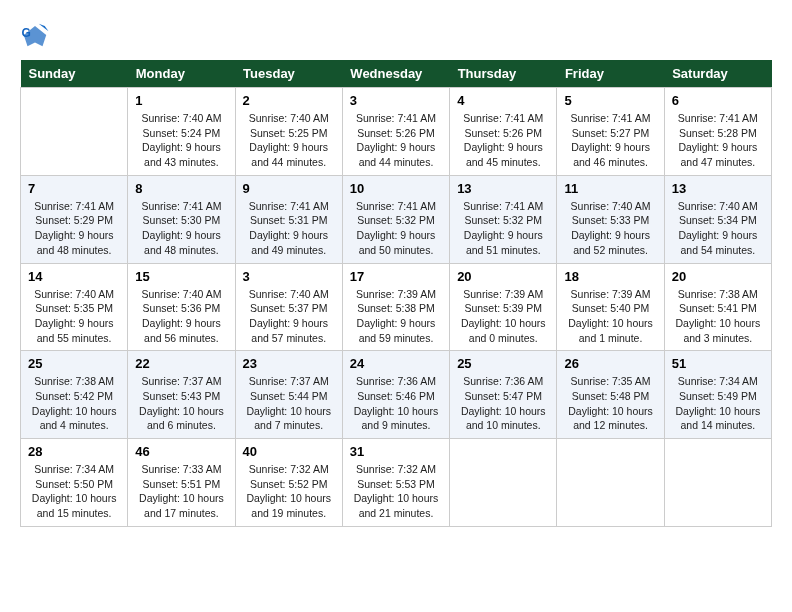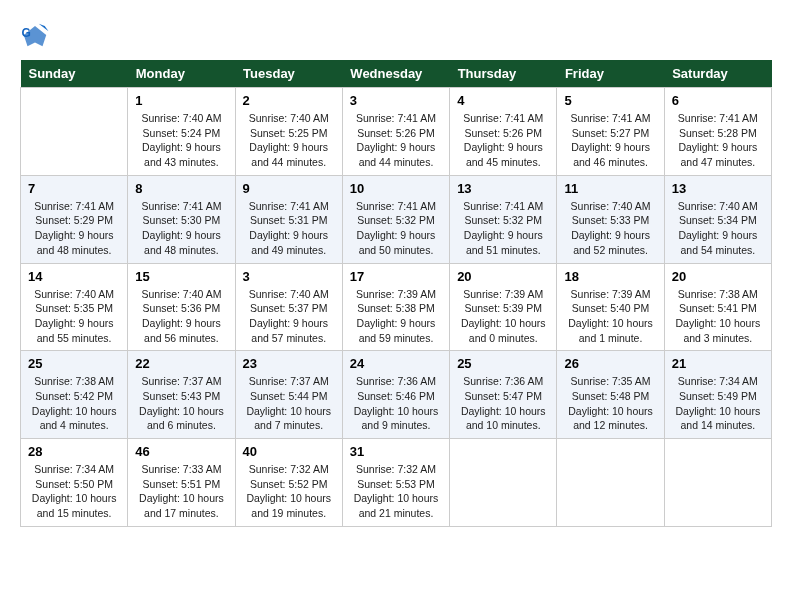--- a/index.html
+++ b/index.html
@@ -226,21 +226,21 @@
         </td>
         <td>
           <span class="day-num">25</span>
           <div class="day-info">Sunrise: 7:36 AM<br>Sunset: 5:47 PM<br>Daylight: 10 hours<br>and 10 minutes.</div>
         </td>
         <td>
           <span class="day-num">26</span>
           <div class="day-info">Sunrise: 7:35 AM<br>Sunset: 5:48 PM<br>Daylight: 10 hours<br>and 12 minutes.</div>
         </td>
         <td>
-          <span class="day-num">21</span>
+          <span class="day-num">51</span>
           <div class="day-info">Sunrise: 7:34 AM<br>Sunset: 5:49 PM<br>Daylight: 10 hours<br>and 14 minutes.</div>
         </td>
       </tr>
       <tr>
         <td>
           <span class="day-num">28</span>
           <div class="day-info">Sunrise: 7:34 AM<br>Sunset: 5:50 PM<br>Daylight: 10 hours<br>and 15 minutes.</div>
         </td>
         <td>
           <span class="day-num">46</span>

